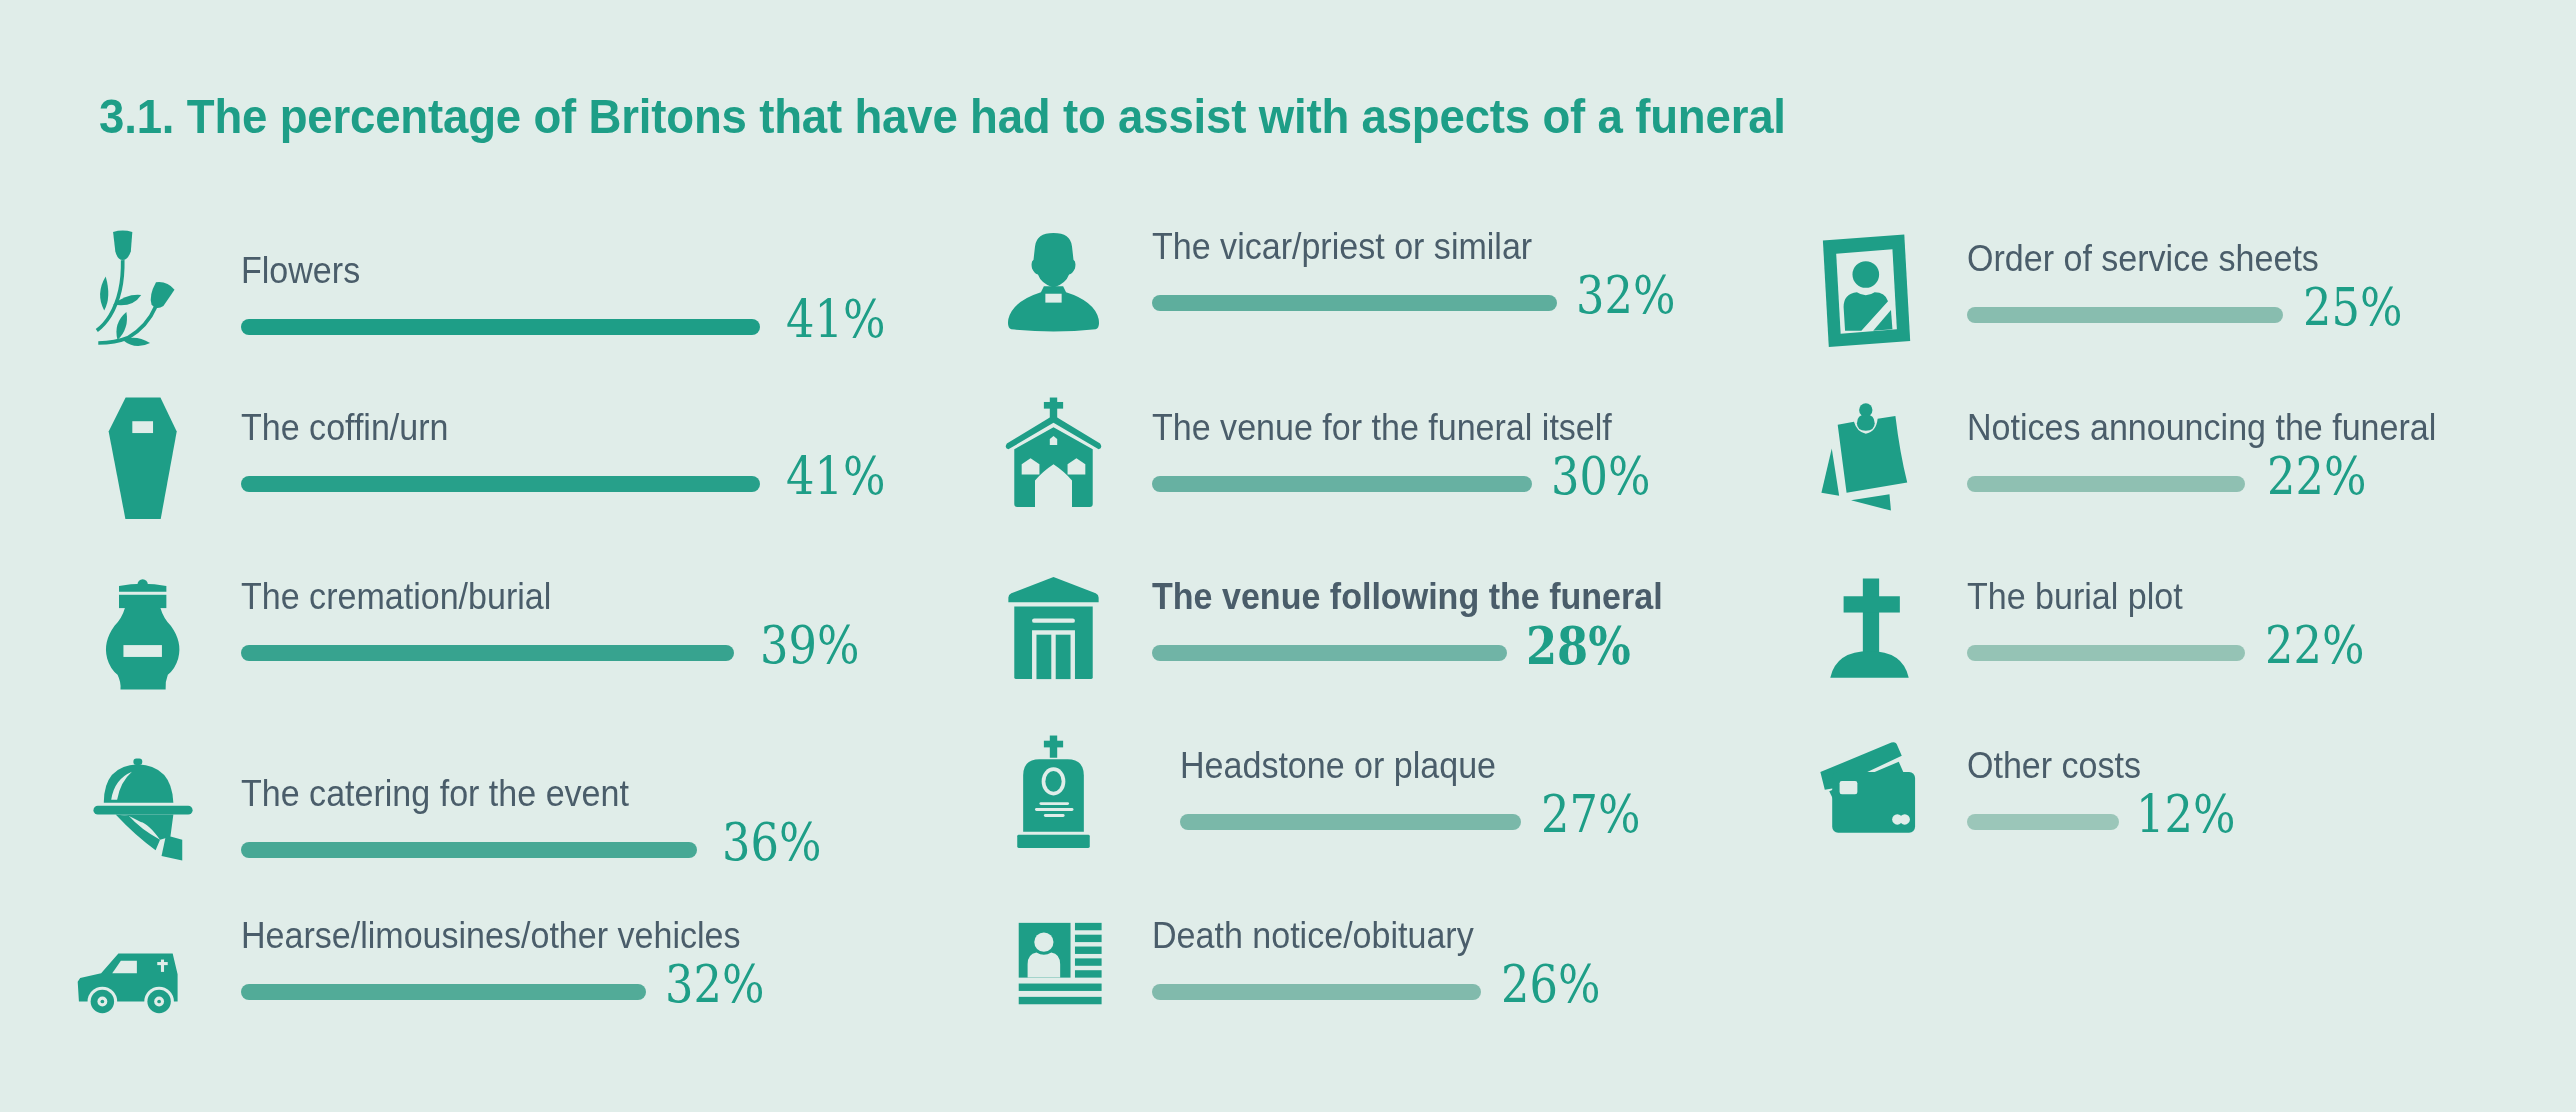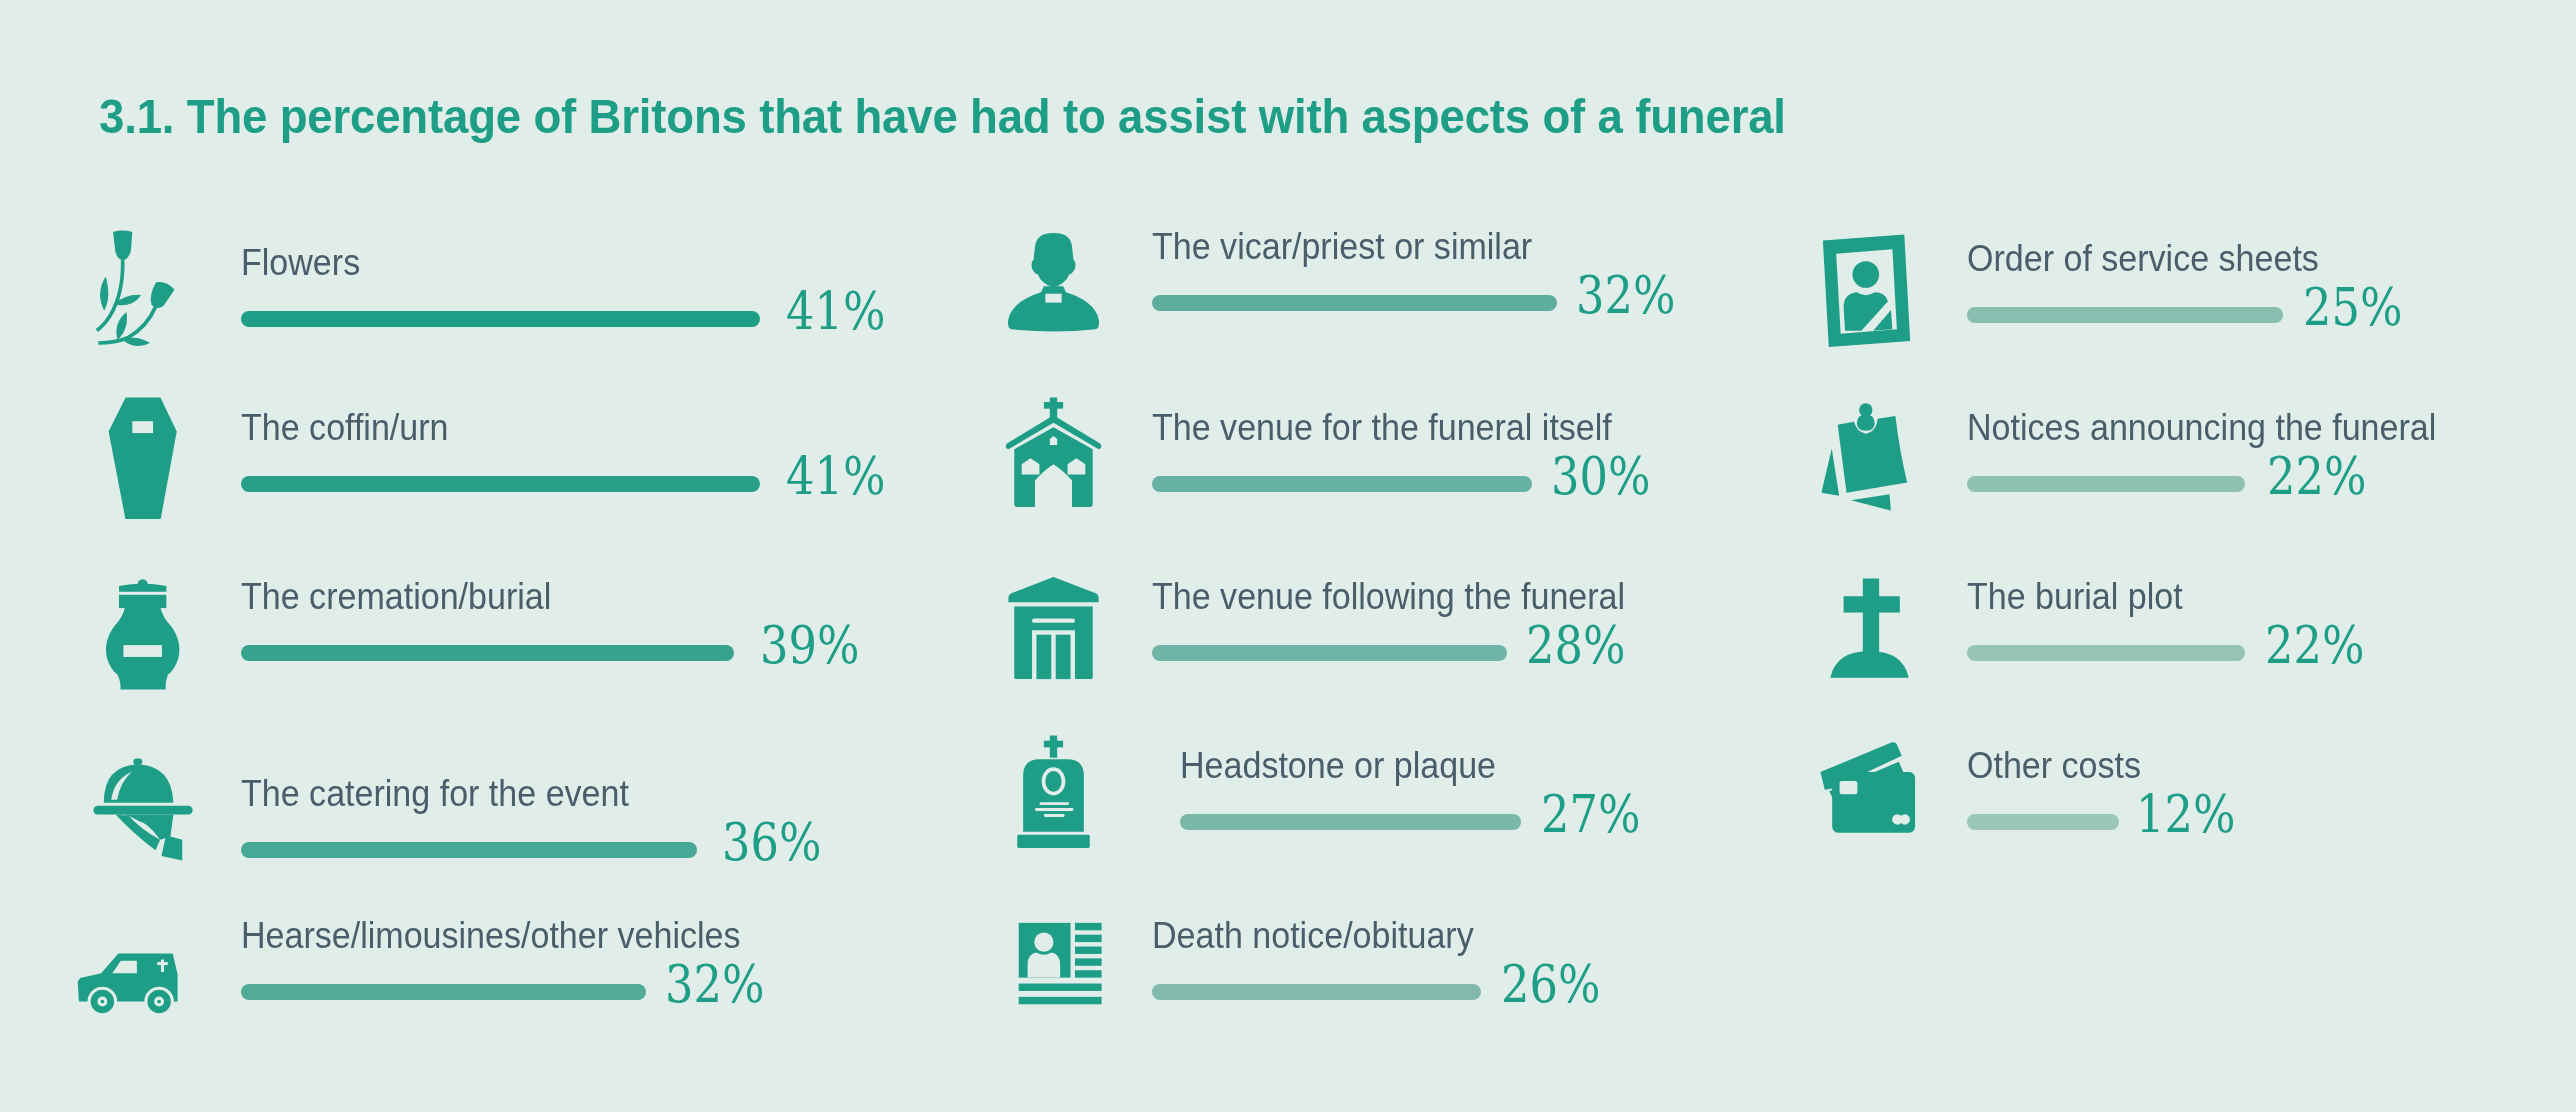--- a/index.html
+++ b/index.html
@@ -51,21 +51,21 @@
     white-space: nowrap;
     transform: scaleX(0.86);
     transform-origin: left top;
   }
 </style>
 </head>
 <body>
 
 <div class="title">3.1. The percentage of Britons that have had to assist with aspects of a funeral</div>
 
-<div class="item" style="left:241px; top:240px;">
+<div class="item" style="left:241px; top:248px;">
   <span class="label">Flowers</span>
   <div class="bar" style="width:519px; background:#1e9e87;"></div>
   <span class="pct" style="left:545px;">41%</span>
 </div>
 <div class="icon" style="left:82px; top:223px;">
   <svg viewBox="0 0 150 170">
       <g fill="#1e9e87">
     <path d="M42 12 Q55 8 68 12 L66 38 Q62 50 55 50 Q48 50 45 38 Z"></path>
     <path d="M55 50 Q56 95 38 125 Q30 138 20 145" stroke="#1e9e87" stroke-width="5" fill="none"></path>
     <path d="M32 72 Q18 95 30 118 Q40 100 32 72 Z"></path>
@@ -179,21 +179,21 @@
     <rect x="62" y="12" width="26" height="9"></rect>
     <path d="M75 30 L138 68 Q142 74 136 76 L75 40 L14 76 Q8 74 12 68 Z"></path>
     <path d="M75 46 L128 76 L128 150 Q128 154 124 154 L100 154 L100 118 Q90 106 75 96 Q60 106 50 118 L50 154 L26 154 Q22 154 22 150 L22 76 Z"></path>
     <path d="M70 62 L75 58 L80 62 L80 70 L70 70 Z" fill="#e0ede9"></path>
     <path d="M32 96 L44 88 L56 96 L56 110 L32 110 Z" fill="#e0ede9"></path>
     <path d="M94 96 L106 88 L118 96 L118 110 L94 110 Z" fill="#e0ede9"></path>
   </g>
     </svg>
 </div>
 
-<div class="item" style="left:1152px; top:574px;">
+<div class="item" style="left:1152px; top:574px;font-weight:bold;">
   <span class="label">The venue following the funeral</span>
   <div class="bar" style="width:355px; background:#70b4a6;"></div>
   <span class="pct" style="left:374px;">28%</span>
 </div>
 <div class="icon" style="left:998px; top:568px;">
   <svg viewBox="0 0 150 170">
       <g fill="#1e9e87">
     <path d="M75 12 L132 34 Q136 36 136 40 L136 46 L14 46 L14 40 Q14 36 18 34 Z"></path>
     <path d="M22 52 L128 52 L128 148 Q128 150 126 150 L24 150 Q22 150 22 148 Z"></path>
     <rect x="46" y="68" width="58" height="6" rx="3" fill="#e0ede9"></rect>

